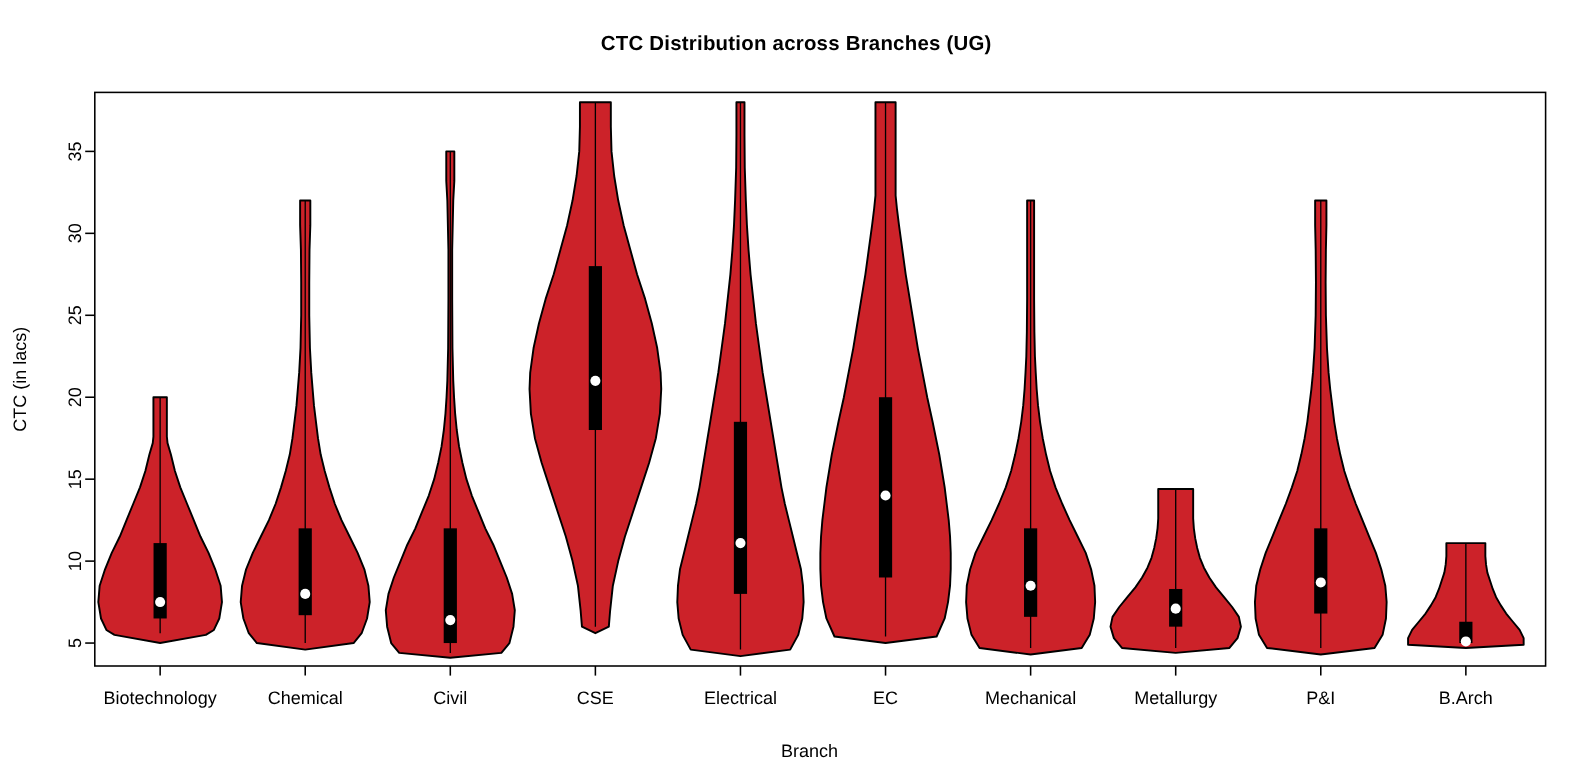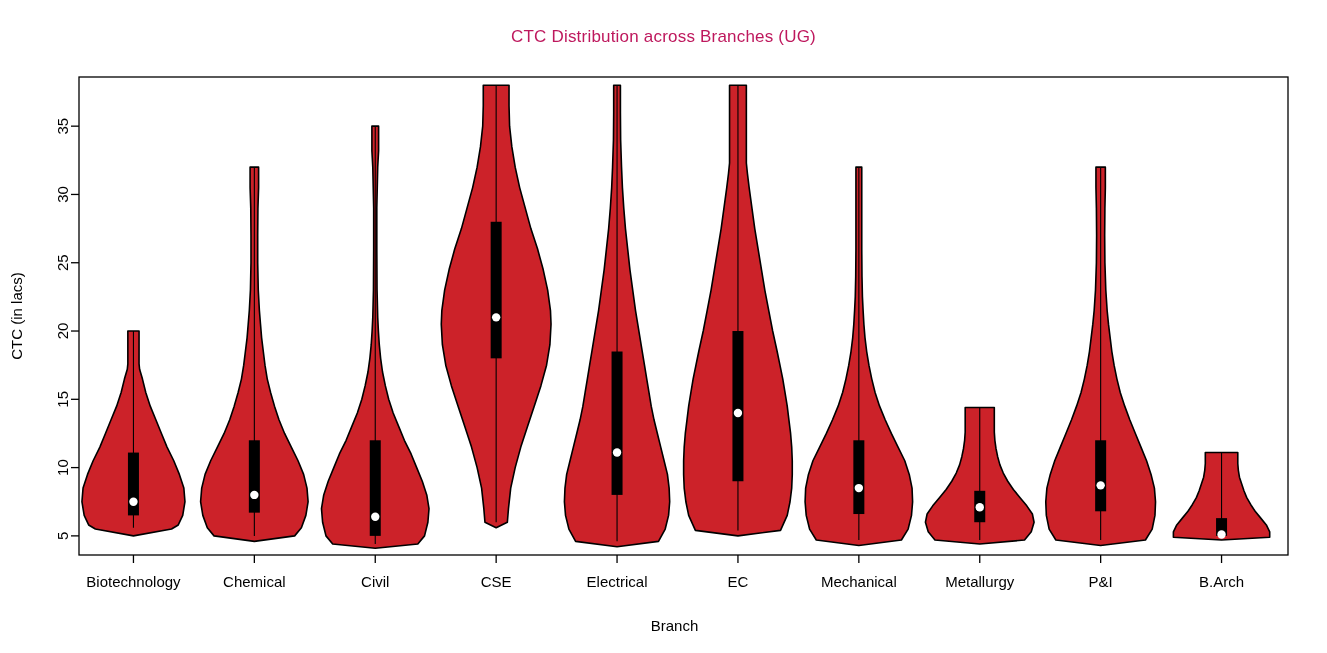--- a/index.html
+++ b/index.html
@@ -19,22 +19,22 @@
     height: 653px;
     background: #ffffff;
   }
   #plot-title {
     position: absolute;
     left: 0;
     top: 27px;
     width: 1327px;
     text-align: center;
     font-size: 17px;
-    font-weight: normal;
-    color: #be185d;
+    font-weight: bold;
+    color: #000000;
     letter-spacing: 0.2px;
   }
   #svg-canvas {
     position: absolute;
     left: 0;
     top: 0;
   }
   .axis-tick-label {
     font-family: "Liberation Sans", sans-serif;
     font-size: 15px;

